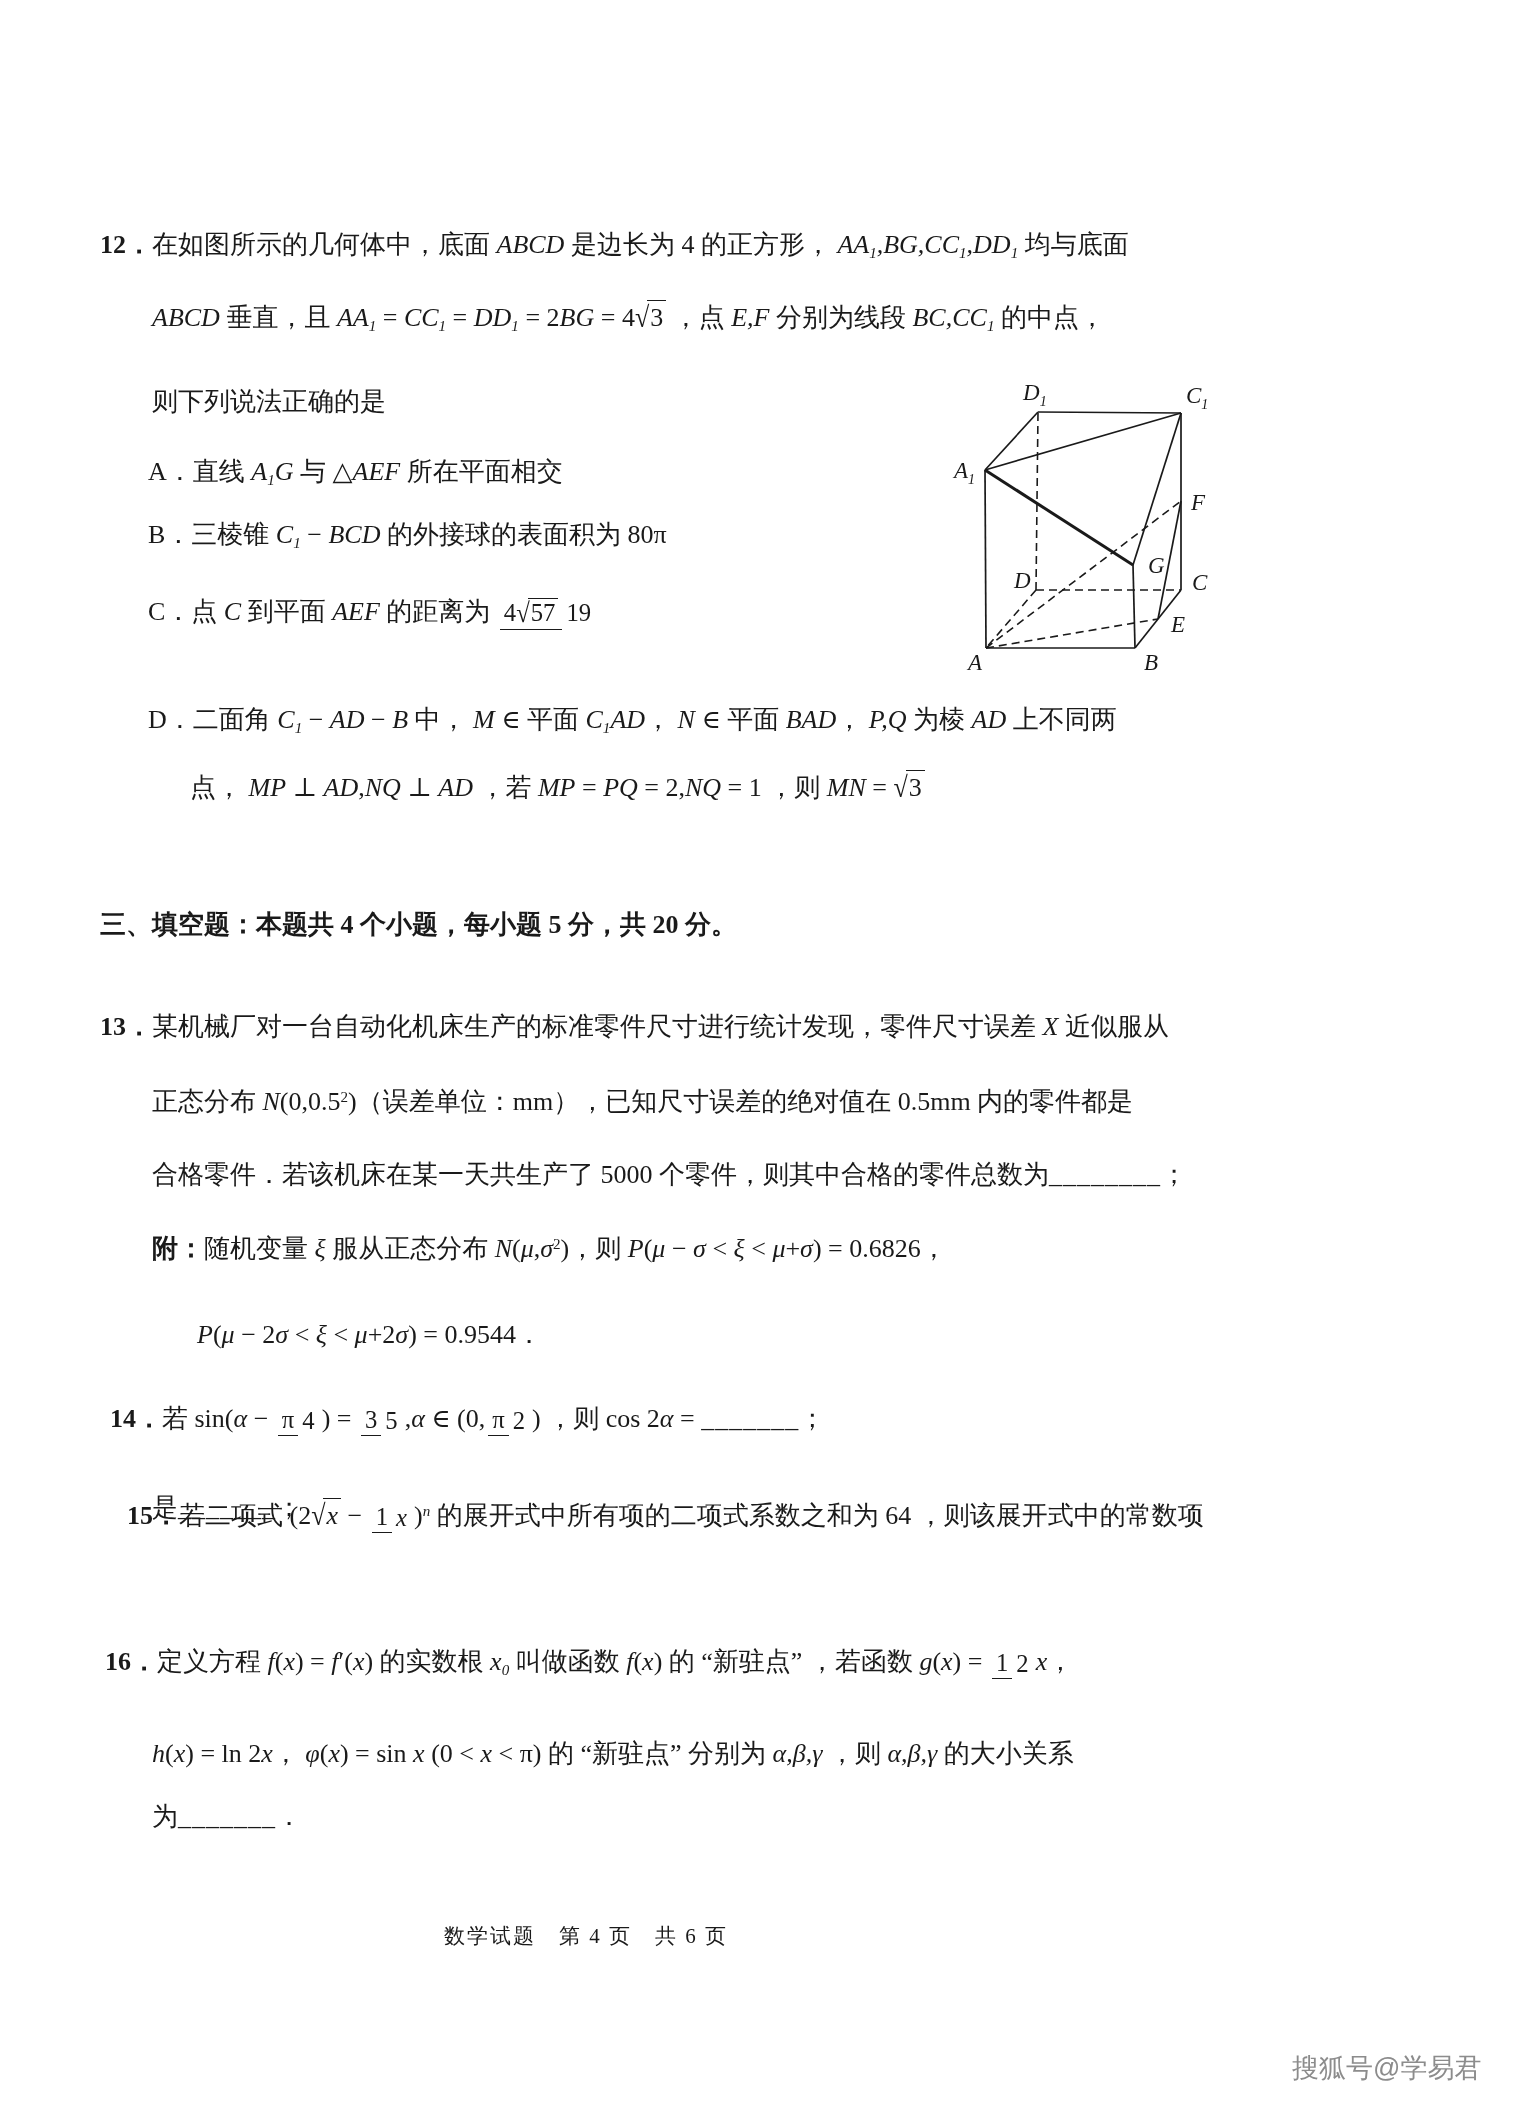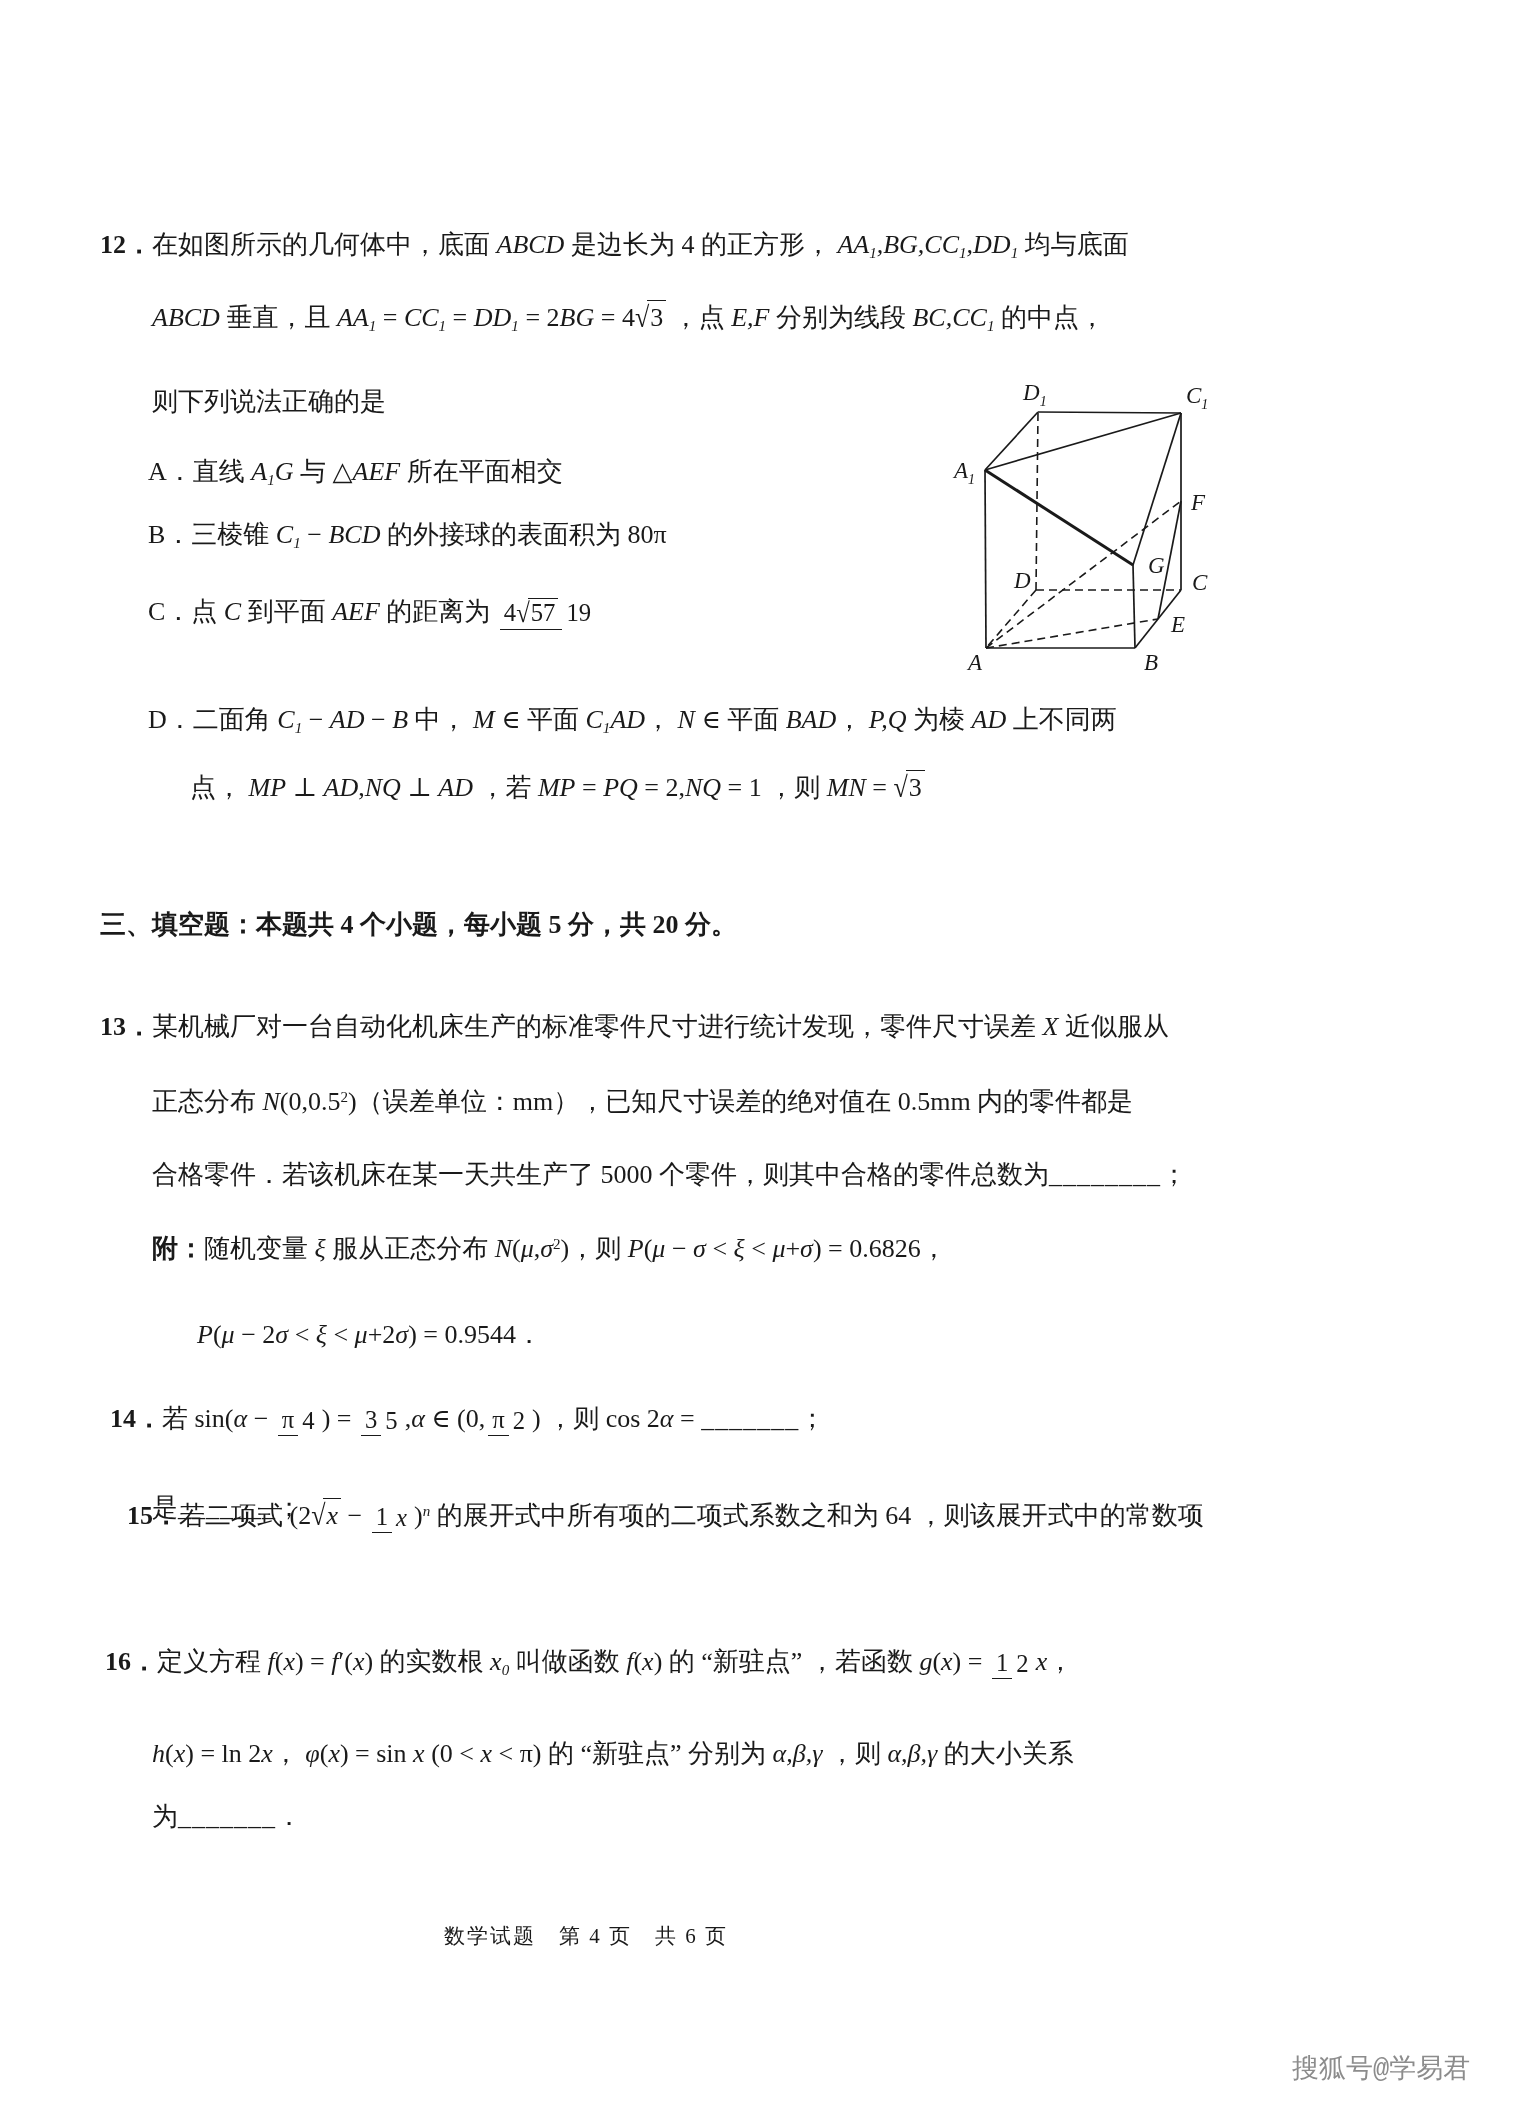--- a/index.html
+++ b/index.html
@@ -22,21 +22,21 @@
   .sqrt{display:inline-block;white-space:nowrap;}
   .rad{display:inline-block;transform:scaleY(1.12);margin-right:-2px;}
   .sqc{display:inline-block;border-top:1.6px solid #1a1a1a;padding:0 3px;}
   .figure{position:absolute;left:928px;top:370px;}
   .figure text{font-family:"Liberation Serif","DejaVu Serif",serif;font-style:italic;
                font-size:23px;fill:#1a1a1a;}
   .figure .svgsub{font-size:14px;}
   .footer{position:absolute;top:1922px;left:0;width:1172px;text-align:center;
           font-size:21px;letter-spacing:2px;}
   .watermark{position:absolute;top:2050px;left:1292px;font-size:27px;color:#8c8c8c;
-             font-family:Liberation Mono, monospace;}
+             font-family:Liberation Sans, sans-serif;}
 </style>
 </head>
 <body>
 
 <div class="line" style="top:228px;left:100px;"><span class="b">12．</span><span class="t">在如图所示的几何体中，底面 </span><span class="i">ABCD</span><span class="t"> 是边长为 4 的正方形， </span><span class="i">AA</span><span class="sub">1</span><span class="i">,BG,CC</span><span class="sub">1</span><span class="i">,DD</span><span class="sub">1</span><span class="t"> 均与底面</span></div>
 <div class="line" style="top:300px;left:152px;"><span class="i">ABCD</span><span class="t"> 垂直，且 </span><span class="i">AA</span><span class="sub">1</span><span class="t"> = </span><span class="i">CC</span><span class="sub">1</span><span class="t"> = </span><span class="i">DD</span><span class="sub">1</span><span class="t"> = 2</span><span class="i">BG</span><span class="t"> = 4</span><span class="sqrt"><span class="rad">√</span><span class="sqc"><span class="t">3</span></span></span><span class="t"> ，点 </span><span class="i">E,F</span><span class="t"> 分别为线段 </span><span class="i">BC,CC</span><span class="sub">1</span><span class="t"> 的中点，</span></div>
 <div class="line" style="top:385px;left:152px;"><span class="t">则下列说法正确的是</span></div>
 <div class="line" style="top:455px;left:148px;"><span class="t">A．直线 </span><span class="i">A</span><span class="sub">1</span><span class="i">G</span><span class="t"> 与 △</span><span class="i">AEF</span><span class="t"> 所在平面相交</span></div>
 <div class="line" style="top:518px;left:148px;"><span class="t">B．三棱锥 </span><span class="i">C</span><span class="sub">1</span><span class="t"> − </span><span class="i">BCD</span><span class="t"> 的外接球的表面积为 80π</span></div>
 <div class="line" style="top:595px;left:148px;"><span class="t">C．点 </span><span class="i">C</span><span class="t"> 到平面 </span><span class="i">AEF</span><span class="t"> 的距离为 </span><span class="frac">

